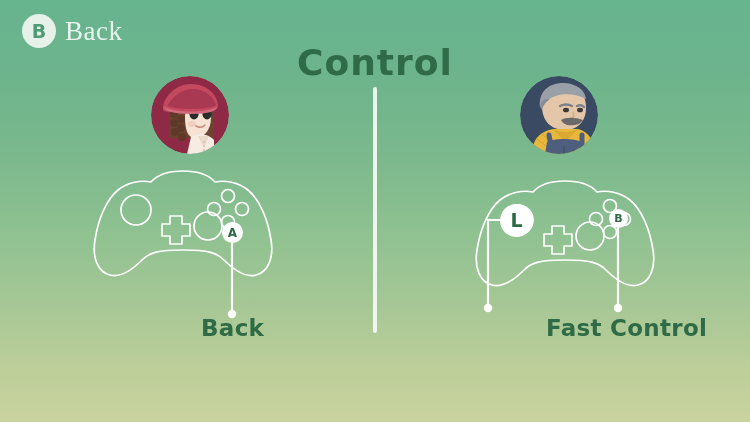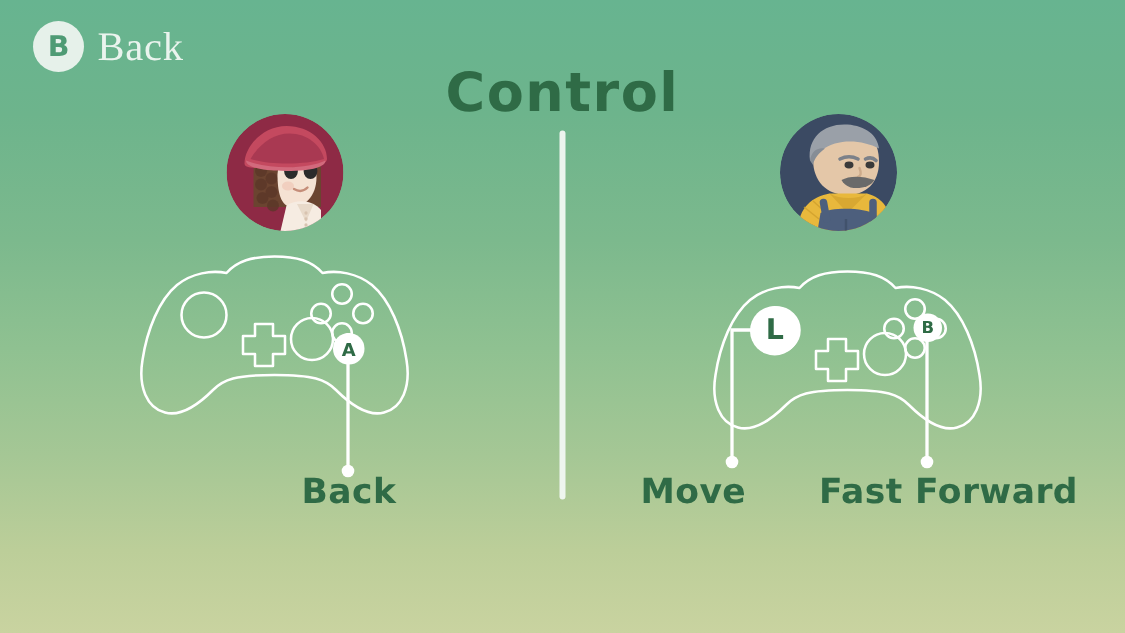--- a/index.html
+++ b/index.html
@@ -291,16 +291,15 @@
       <path d="M148 42 L148 128" stroke="#ffffff" stroke-width="2.2" fill="none"></path>
       <circle cx="148" cy="130" r="4.2" fill="#ffffff"></circle>
     </svg>
   </div>
 
   <div class="badge" id="badge-a">A</div>
   <div class="badge" id="badge-l">L</div>
   <div class="badge" id="badge-b">B</div>
 
   <div class="action-label" id="label-jump">Back</div>
-  <div class="action-label" id="label-move">Move</div>
-  <div class="action-label" id="label-ff">Fast Forward</div>
+  <div class="action-label" id="label-ff">Fast Control</div>
 
 </div>
 
 </body></html>

